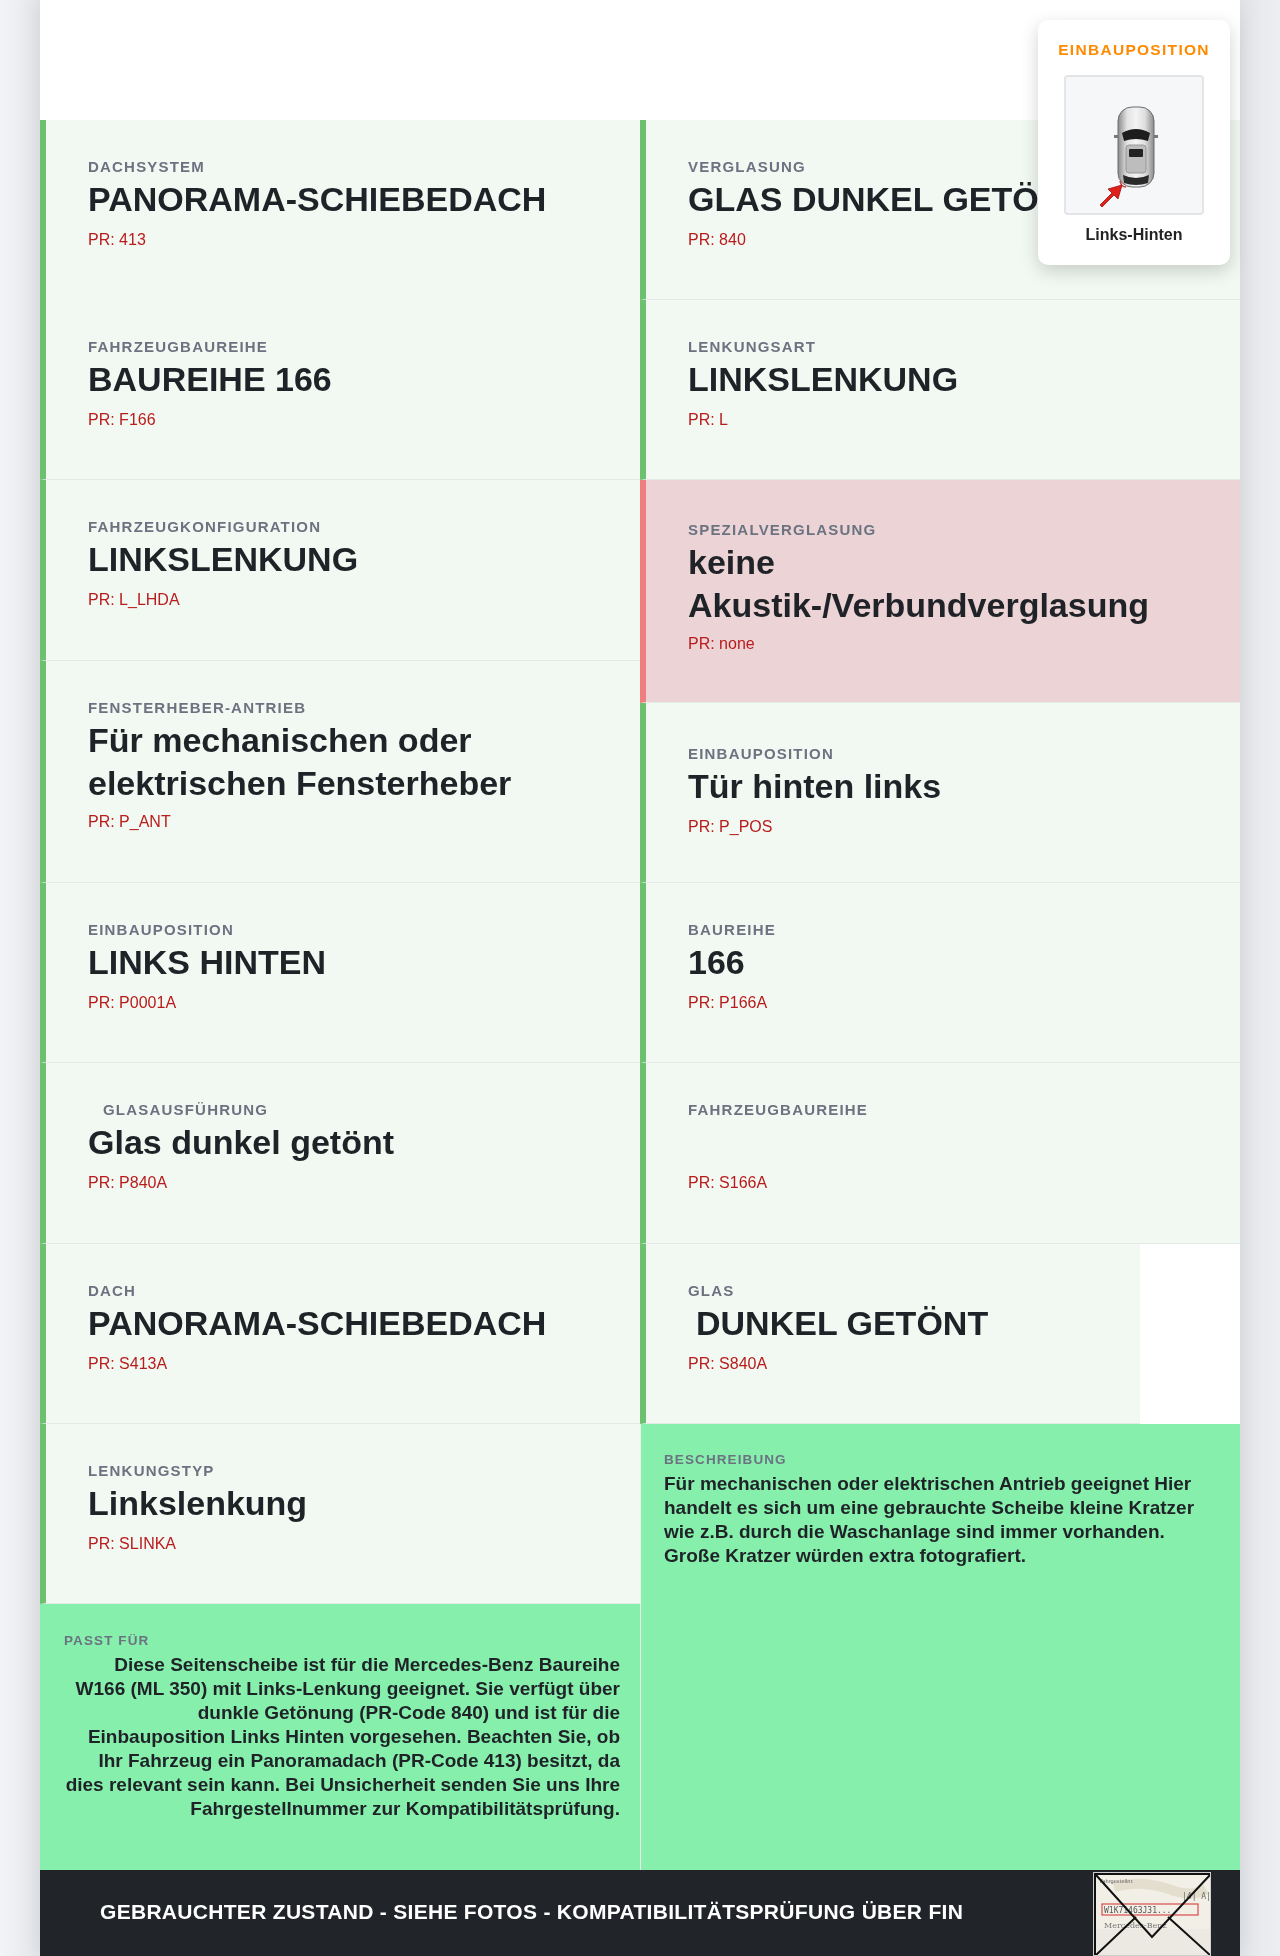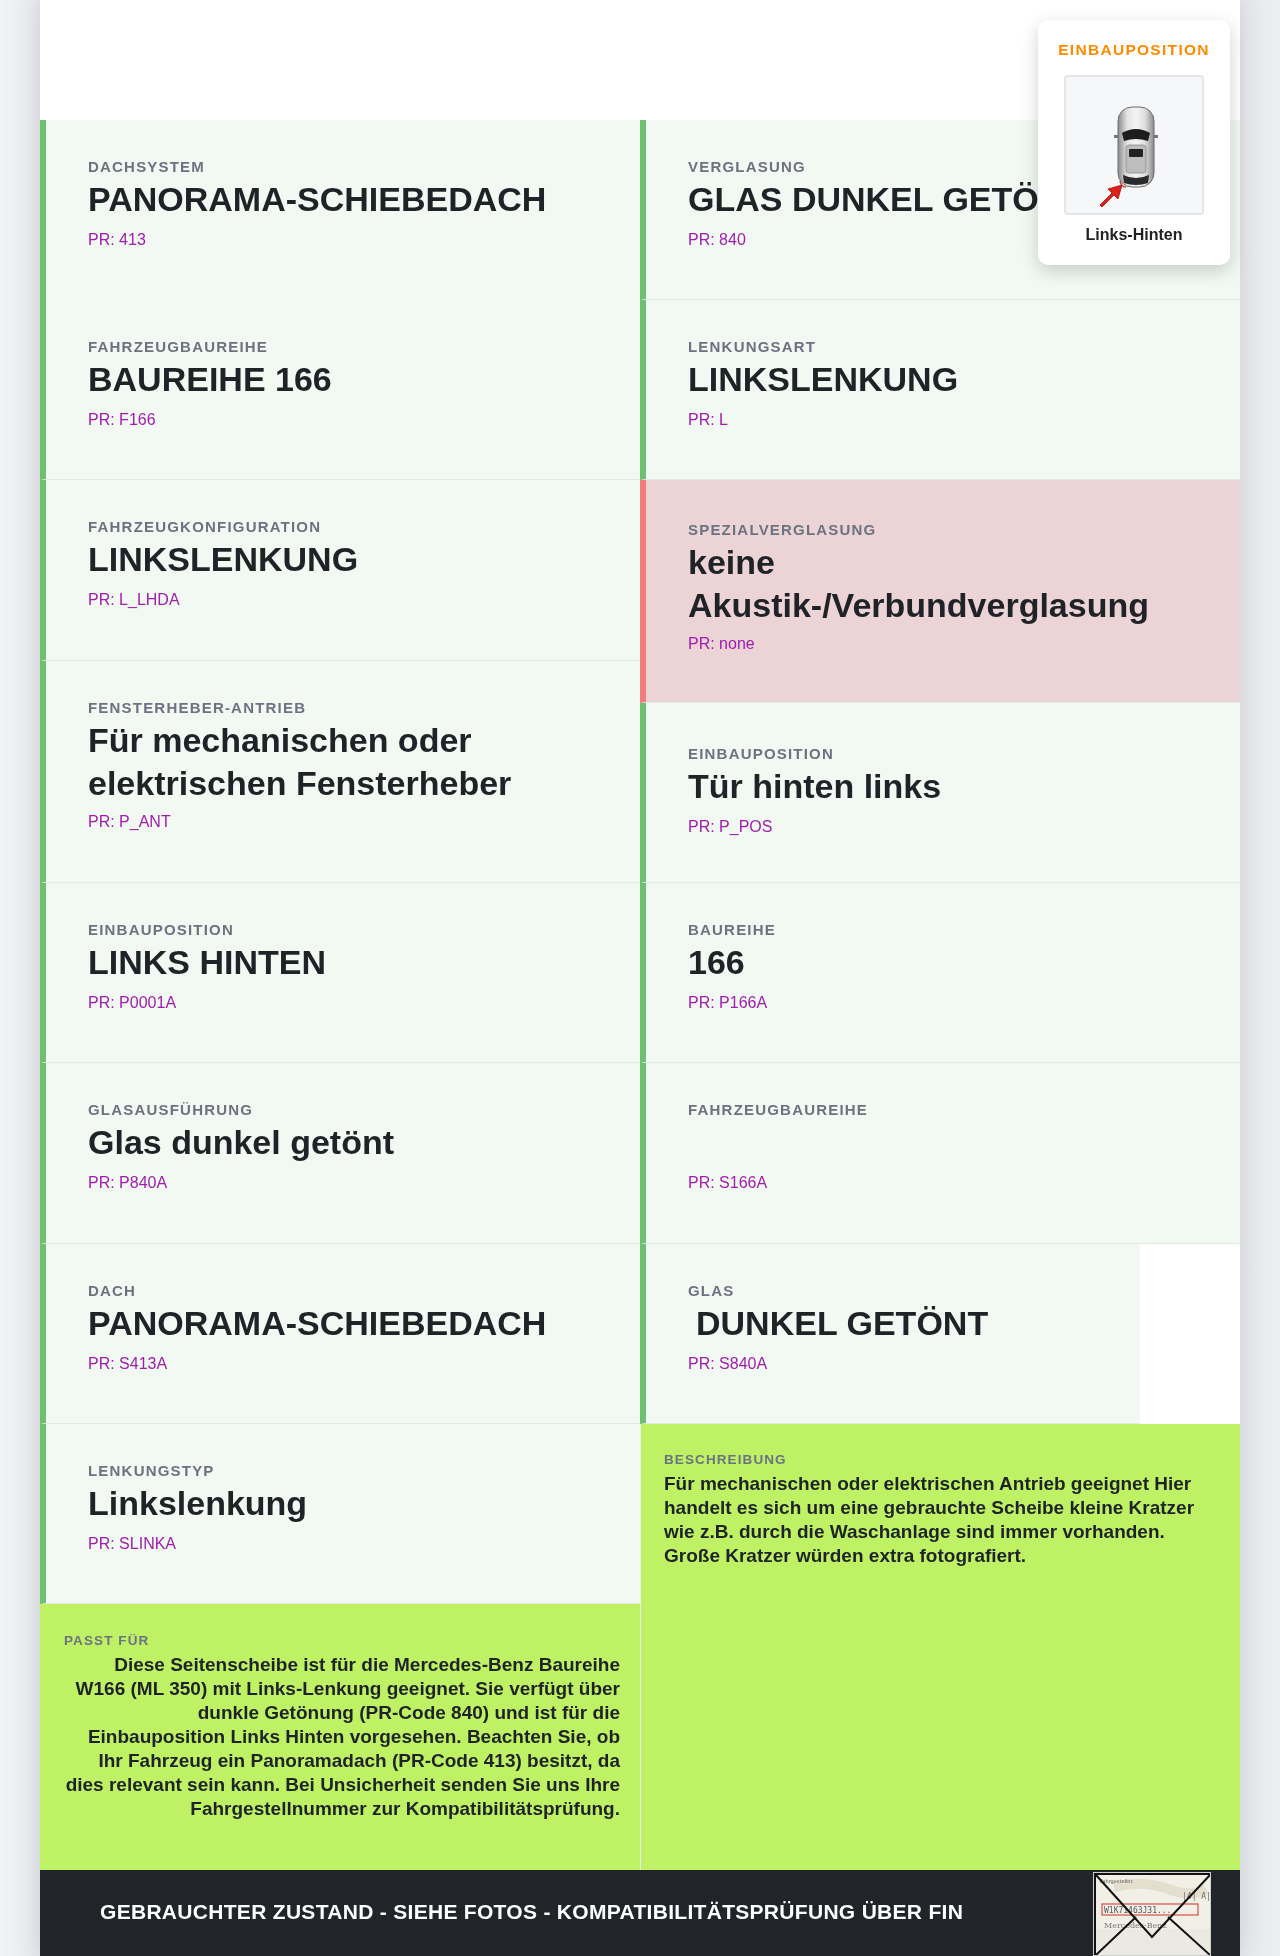--- a/index.html
+++ b/index.html
@@ -43,25 +43,25 @@
       font-size: 15px; font-weight: 700; color: #6b7280;
       letter-spacing: 1.2px; text-transform: uppercase;
     }
     .cell .value {
       position: absolute; left: 42px; right: 30px;
       font-size: 34px; font-weight: 700; color: #1f2328;
       line-height: 43px;
     }
     .cell .pr {
       position: absolute; left: 42px;
-      font-size: 16px; color: #a21caf;
+      font-size: 16px; color: #b91c1c;
     }
     .text-block {
       position: absolute;
-      background: #bef264;
+      background: #86efac;
     }
     .text-block .label {
       position: absolute;
       font-size: 13.5px; font-weight: 700; color: #6b7280;
       letter-spacing: 1.1px; text-transform: uppercase;
     }
     .text-block .body {
       position: absolute;
       font-size: 19px; font-weight: 700; color: #1f2328;
       line-height: 24px;
@@ -138,21 +138,21 @@
     <div class="label" style="top:38px;">FENSTERHEBER-ANTRIEB</div>
     <div class="value" style="top:58px;">Für mechanischen oder elektrischen Fensterheber</div>
     <div class="pr" style="top:152px;">PR: P_ANT</div>
   </div>
   <div class="cell" style="left:0; top:883px; width:600px; height:180px;">
     <div class="label" style="top:38px;">EINBAUPOSITION</div>
     <div class="value" style="top:58px;">LINKS HINTEN</div>
     <div class="pr" style="top:111px;">PR: P0001A</div>
   </div>
   <div class="cell" style="left:0; top:1063px; width:600px; height:181px;">
-    <div class="label" style="top:38px;">GLASAUSFÜHRUNG</div>
+    <div class="label" style="top:38px;margin-left:15px;">GLASAUSFÜHRUNG</div>
     <div class="value" style="top:58px;">Glas dunkel getönt</div>
     <div class="pr" style="top:111px;">PR: P840A</div>
   </div>
   <div class="cell" style="left:0; top:1244px; width:600px; height:180px;">
     <div class="label" style="top:38px;">DACH</div>
     <div class="value" style="top:58px;">PANORAMA-SCHIEBEDACH</div>
     <div class="pr" style="top:111px;">PR: S413A</div>
   </div>
   <div class="cell" style="left:0; top:1424px; width:600px; height:180px;">
     <div class="label" style="top:38px;">LENKUNGSTYP</div>

